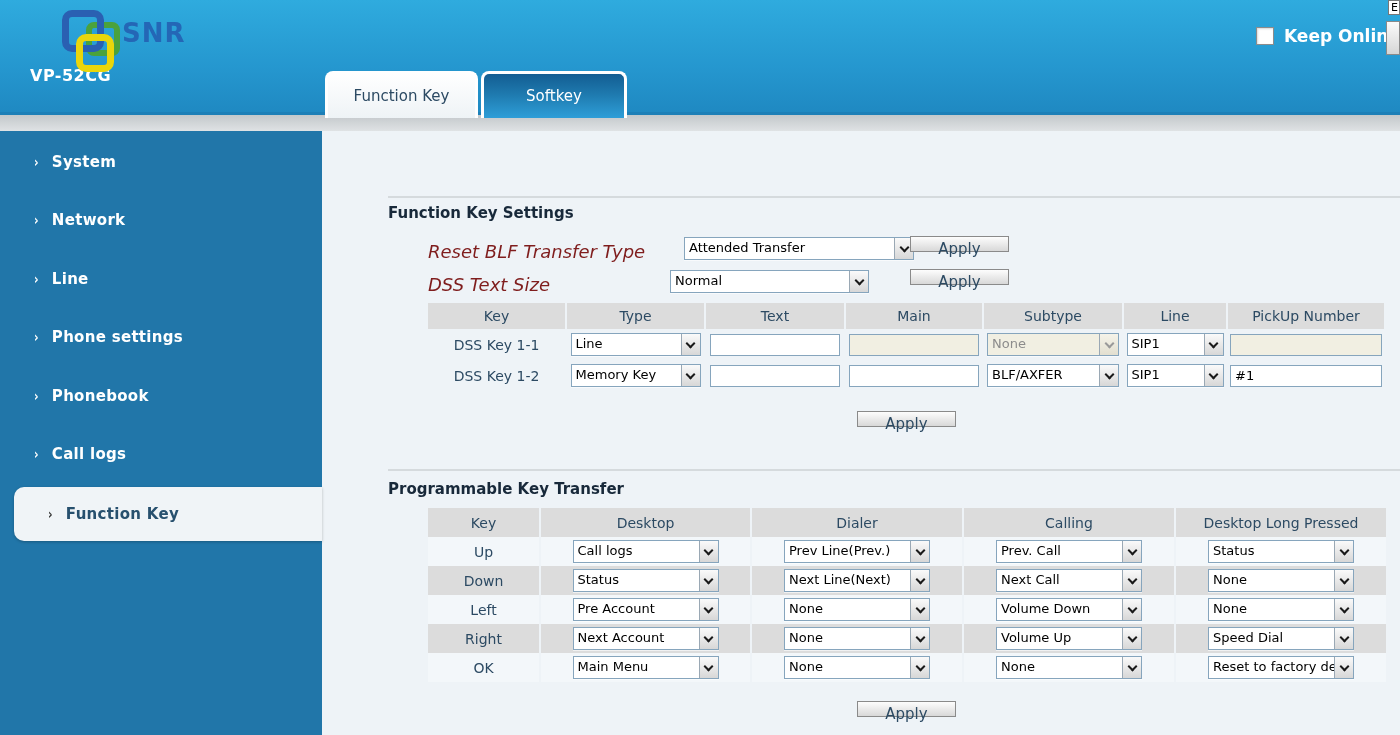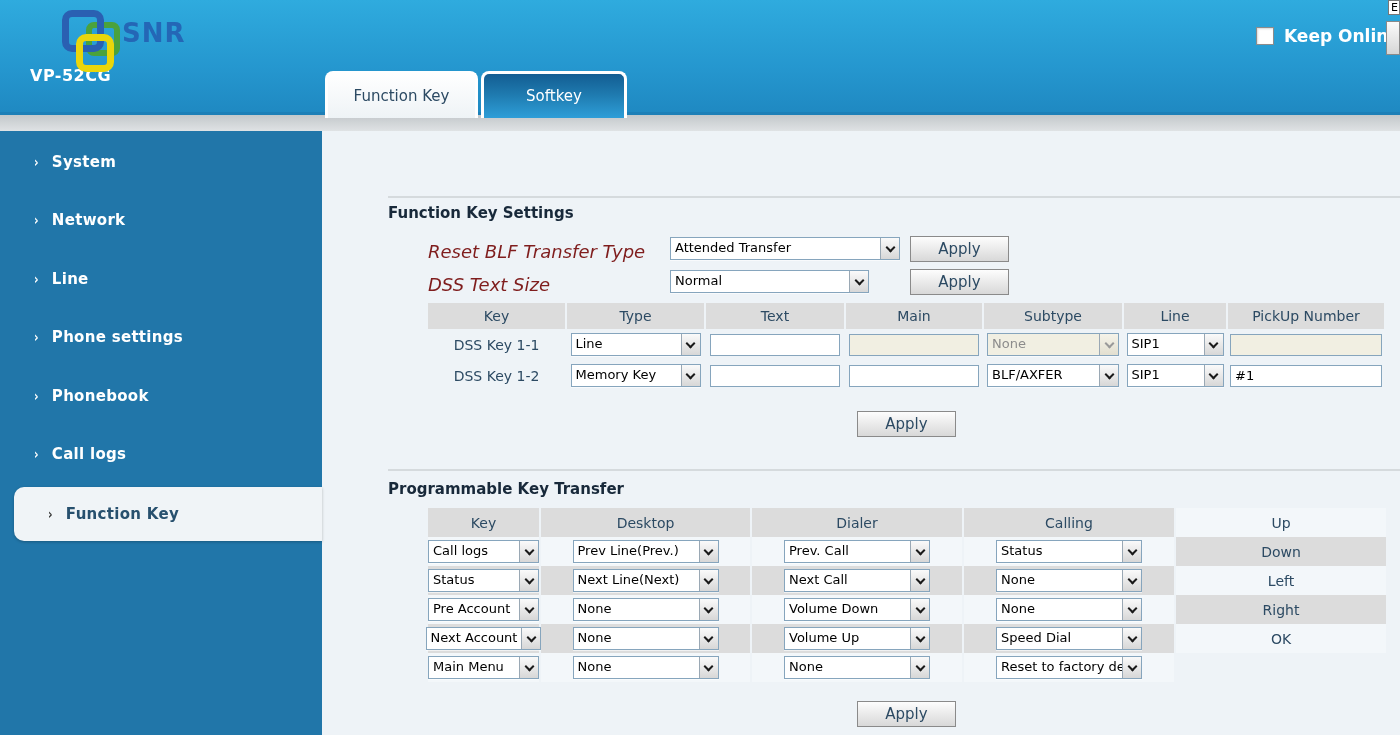--- a/index.html
+++ b/index.html
@@ -68,21 +68,21 @@
           transform:rotate(-45deg); margin-top:-3px; }
   .sel-disabled { background:#f1efe2; cursor:default; }
   .sel-disabled .sel-text { color:#8c8c8c; }
   .sel-disabled .sel-btn { background:linear-gradient(180deg,#f5f3e9,#e2dfd0); }
   .sel-disabled .chev { border-color:#999; }
 
   .inp { position:absolute; height:22px; border:1px solid #86a5bd; background:#ffffff; font-size:13px;
          padding:0 4px; font-family:"DejaVu Sans","Liberation Sans",sans-serif; }
   .inp-disabled { background:#f1efe2; }
 
-  .btn { position:absolute; width:99px; height:26px; background:linear-gradient(180deg,#fdfdfd 0%,#d8d8d8 100%);
+  .btn { position:absolute; width:99px; height:16px; background:linear-gradient(180deg,#fdfdfd 0%,#d8d8d8 100%);
          border:1px solid #8a8a8a; color:#2c4a63; font-size:15px; text-align:center; line-height:24px; cursor:pointer; }
 
   
   .dss-table { position:absolute; left:428px; top:303px; width:956px; display:grid;
                grid-template-columns:137px 137px 138px 136px 138px 102px 156px; column-gap:2px; }
   .dss-table .th { background:#dcdcdc; height:26px; font-size:14px; color:#2c4a63;
                    display:flex; align-items:center; justify-content:center; }
   .dss-table .td { height:31px; position:relative; display:flex; align-items:center; justify-content:center;
                    font-size:14px; color:#2c4a63; }
   .td .sel, .td .inp { position:relative; }
@@ -152,21 +152,21 @@
     <div class="side-item side-item-active" style="top:356px">
       <span class="side-arrow">›</span>
       <span>Function Key</span>
     </div>
   </div>
 
   <div class="rule" style="top:196px"></div>
   <div class="sec-title" style="top:204px">Function Key Settings</div>
 
   <div class="form-label" style="left:428px; top:241px">Reset BLF Transfer Type</div>
-  <div class="sel" style="left:670px; top:237px; width:230px">
+  <div class="sel" style="left:684px; top:237px; width:230px">
     <span class="sel-text">Attended Transfer</span>
     <span class="sel-btn">
         <span class="chev"></span>
       </span>
   </div>
   <div class="btn" style="left:910px; top:236px">Apply</div>
 
   <div class="form-label" style="left:428px; top:274px">DSS Text Size</div>
   <div class="sel" style="left:670px; top:270px; width:199px">
     <span class="sel-text">Normal</span>
@@ -259,20 +259,21 @@
   <div class="btn" style="left:857px; top:411px">Apply</div>
 
   <div class="rule" style="top:469px"></div>
   <div class="sec-title" style="top:480px">Programmable Key Transfer</div>
 
   <div class="pk-table">
     <div class="th">Key</div>
     <div class="th">Desktop</div>
     <div class="th">Dialer</div>
     <div class="th">Calling</div>
+    <div class="th">Desktop Long Pressed</div>
 
     <div class="td row-light">Up</div>
     <div class="td row-light">
         <div class="sel">
           <span class="sel-text">Call logs</span>
           <span class="sel-btn">
             <span class="chev"></span>
           </span>
         </div>
       </div>

